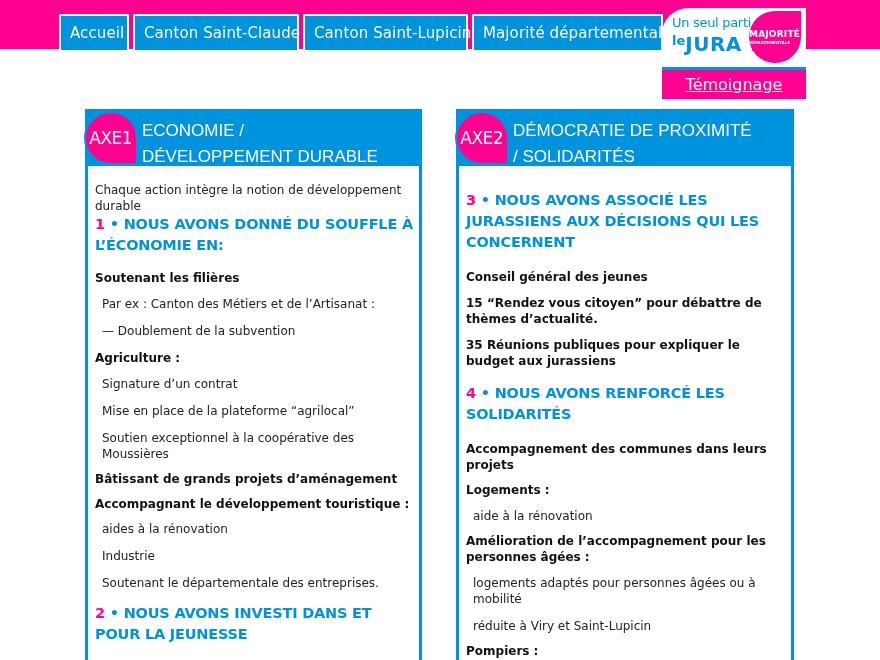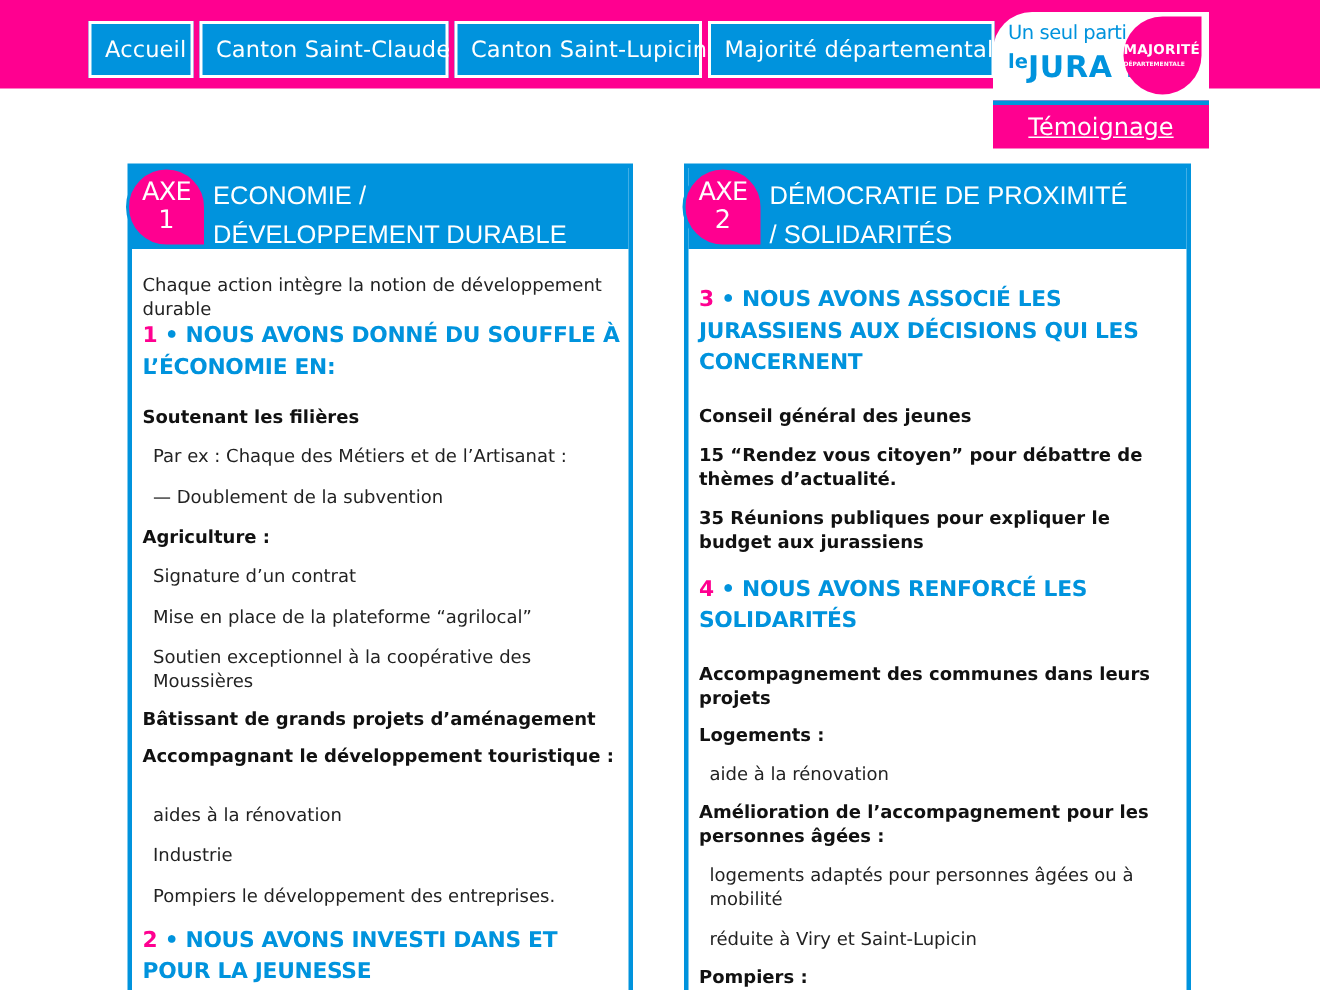--- a/index.html
+++ b/index.html
@@ -2,21 +2,21 @@
 <html><head>
   <meta charset="utf-8">
   <style>
     html, body { margin: 0; padding: 0; }
     body {
       width: 880px; height: 660px; overflow: hidden; position: relative;
       background: #ffffff;
       font-family: "DejaVu Sans", sans-serif;
     }
     .topbar {
-      position: absolute; left: 0; top: 0; width: 880px; height: 59px;
+      position: absolute; left: 0; top: 0; width: 880px; height: 49px;
       background: #ff0090;
     }
     .nav { position: absolute; left: 59px; top: 14px; display: flex; gap: 4px; }
     .nav-btn {
       box-sizing: border-box; height: 38px; background: #0093dd;
       border: 2px solid #ffffff; color: #ffffff;
       font-family: "DejaVu Sans", sans-serif; font-size: 15px;
       display: flex; align-items: center; padding: 0 9px; cursor: pointer;
       letter-spacing: 0.1px; white-space: nowrap;
     }
@@ -63,21 +63,21 @@
     }
     .card.left { left: 85px; width: 337px; }
     .card.right { left: 456px; width: 338px; }
     .card-head {
       height: 54px; background: #0093dd; position: relative;
     }
     .badge {
       position: absolute; left: -4px; top: -1px; width: 54px; height: 54px;
       background: #ff0090; border: 2px solid #0093dd; box-sizing: border-box;
       border-radius: 27px 27px 0 27px;
-      color: #ffffff; display: flex; flex-direction: column; align-items: center; justify-content: center;
+      color: #ffffff; display: flex; flex-direction: row; align-items: center; justify-content: center;
       font-family: "DejaVu Sans", sans-serif; line-height: 19px;
     }
     .badge .axe { font-size: 17px; letter-spacing: -0.5px; }
     .badge .num { font-size: 17px; }
     .head-text {
       position: absolute; left: 54px; top: 6px; color: #ffffff;
       font-size: 17px; line-height: 26px; font-family: Liberation Sans, sans-serif;
     }
     .card-body { padding: 16px 6px 0 7px; }
     .p-intro { font-size: 12px; color: #222; line-height: 16px; margin: 0 0 0 0; }
@@ -125,31 +125,31 @@
     </div>
     <div class="head-text">
       <div>ECONOMIE /</div>
       <div>DÉVELOPPEMENT DURABLE</div>
     </div>
   </div>
   <div class="card-body">
     <p class="p-intro">Chaque action intègre la notion de développement durable</p>
     <h2 class="h2"><span class="n">1</span> <span>• NOUS AVONS DONNÉ DU SOUFFLE À L’ÉCONOMIE EN:</span></h2>
     <div class="b">Soutenant les filières</div>
-    <div class="sub" style="margin-top:10px">Par ex : Chaque des Métiers et de l’Artisanat :</div>
+    <div class="sub" style="margin-top:10px">Par ex : Canton des Métiers et de l’Artisanat :</div>
     <div class="sub">— Doublement de la subvention</div>
     <div class="b" style="margin-bottom:10px">Agriculture :</div>
     <div class="sub">Signature d’un contrat</div>
     <div class="sub">Mise en place de la plateforme “agrilocal”</div>
     <div class="sub" style="margin-bottom:9px">Soutien exceptionnel à la coopérative des Moussières</div>
     <div class="b" style="margin-bottom:9px">Bâtissant de grands projets d’aménagement</div>
-    <div class="b" style="margin-bottom:23px">Accompagnant le développement touristique :</div>
+    <div class="b" style="margin-bottom:9px">Accompagnant le développement touristique :</div>
     <div class="sub">aides à la rénovation</div>
     <div class="sub">Industrie</div>
-    <div class="sub" style="margin-bottom:12px">Pompiers le développement des entreprises.</div>
+    <div class="sub" style="margin-bottom:12px">Soutenant le départementale des entreprises.</div>
     <h2 class="h2"><span class="n">2</span> <span>• NOUS AVONS INVESTI DANS ET POUR LA JEUNESSE</span></h2>
   </div>
 </section>
 
 <section class="card right">
   <div class="card-head">
     <div class="badge">
       <span class="axe">AXE</span>
       <span class="num">2</span>
     </div>

